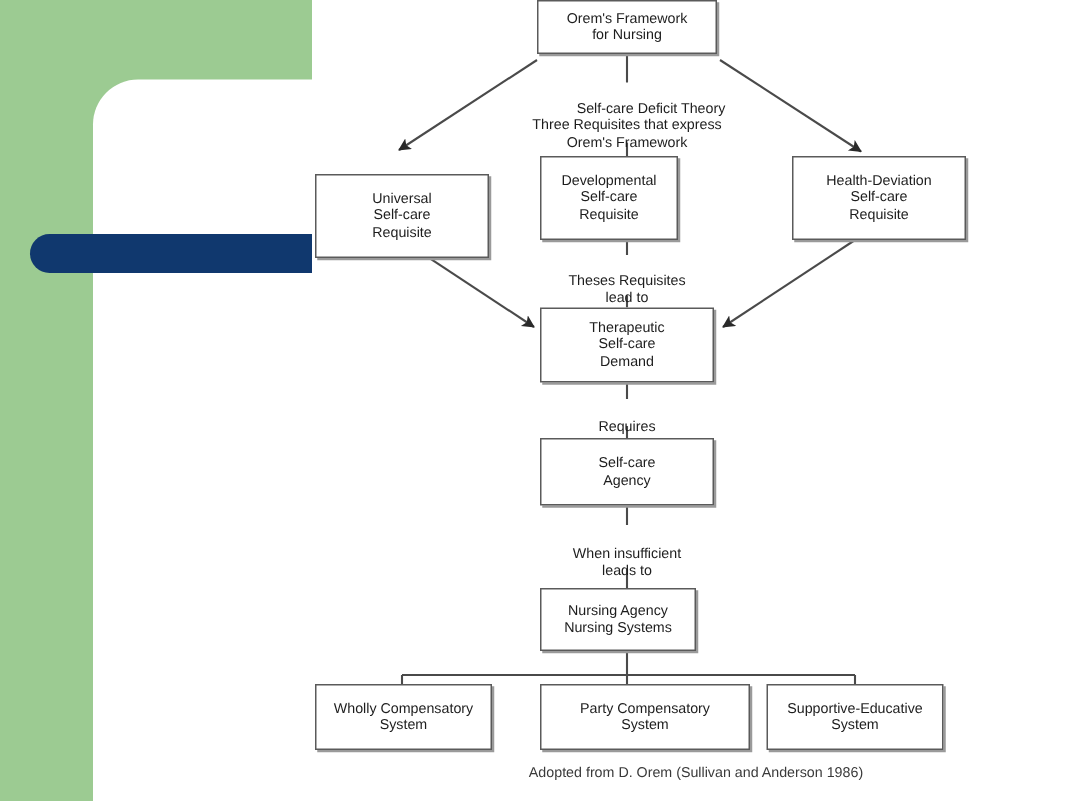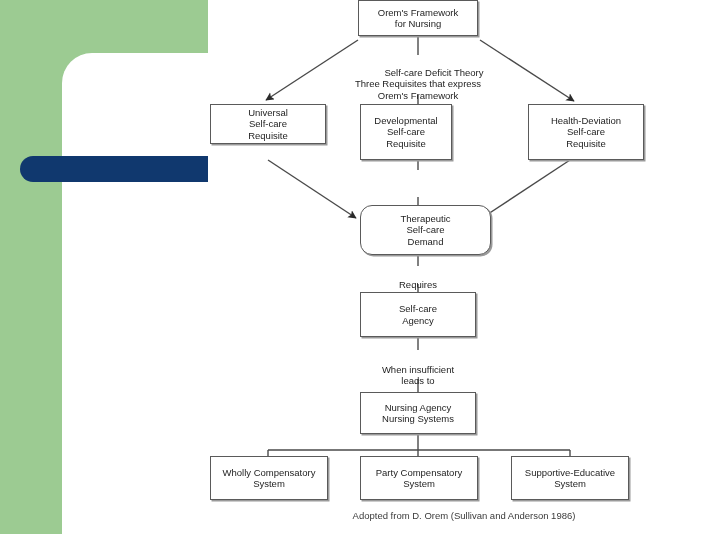--- a/index.html
+++ b/index.html
@@ -159,70 +159,74 @@
       <span style="white-space: pre-line;">Orem's Framework
 for Nursing</span>
     </div>
 
     <div class="conn-label" style="left:120px; top:55px; width:180px;">
       <span style="white-space: pre-line; margin-left: 32px;">Self-care Deficit Theory
 Three Requisites that express
 Orem's Framework</span>
     </div>
 
-    <div class="node" style="left:2px; top:104px; width:116px; height:40px;">
+    <div class="node" style="left:2px; top:116px; width:116px; height:56px;">
       <span style="white-space: pre-line;">Universal
 Self-care
 Requisite</span>
     </div>
 
     <div class="node" style="left:152px; top:104px; width:92px; height:56px;">
       <span style="white-space: pre-line;">Developmental
 Self-care
 Requisite</span>
     </div>
 
     <div class="node" style="left:320px; top:104px; width:116px; height:56px;justify-content:center;">
       <span style="white-space: pre-line;">Health-Deviation
 Self-care
 Requisite</span>
     </div>
 
-
-    <div class="node" style="left:152px; top:205px; width:131px; height:50px;border-radius:12px;">
+    <div class="conn-label" style="left:140px; top:170px; width:140px;">
+      <span style="white-space: pre-line;">Theses Requisites
+lead to</span>
+    </div>
+
+    <div class="node" style="left:152px; top:205px; width:116px; height:50px;">
       <span style="white-space: pre-line;">Therapeutic
 Self-care
 Demand</span>
     </div>
 
     <div class="conn-label" style="left:155px; top:267px; width:110px;">
       <span style="white-space: pre-line;">Requires</span>
     </div>
 
     <div class="node" style="left:152px; top:292px; width:116px; height:45px;">
       <span style="white-space: pre-line;">Self-care
 Agency</span>
     </div>
 
     <div class="conn-label" style="left:140px; top:352px; width:140px;">
       <span style="white-space: pre-line;">When insufficient
 leads to</span>
     </div>
 
-    <div class="node" style="left:152px; top:392px; width:116px; height:42px;">
+    <div class="node" style="left:152px; top:392px; width:104px; height:42px;">
       <span style="white-space: pre-line;">Nursing Agency
 Nursing Systems</span>
     </div>
 
     <div class="node" style="left:2px; top:456px; width:118px; height:44px;">
       <span style="white-space: pre-line;">Wholly Compensatory
 System</span>
     </div>
 
-    <div class="node" style="left:152px; top:456px; width:118px; height:44px;">
+    <div class="node" style="left:152px; top:456px; width:140px; height:44px;">
       <span style="white-space: pre-line;">Party Compensatory
 System</span>
     </div>
 
     <div class="node" style="left:303px; top:456px; width:118px; height:44px;">
       <span style="white-space: pre-line;">Supportive-Educative
 System</span>
     </div>
 
     <div class="footnote">Adopted from D. Orem (Sullivan and Anderson 1986)</div>

